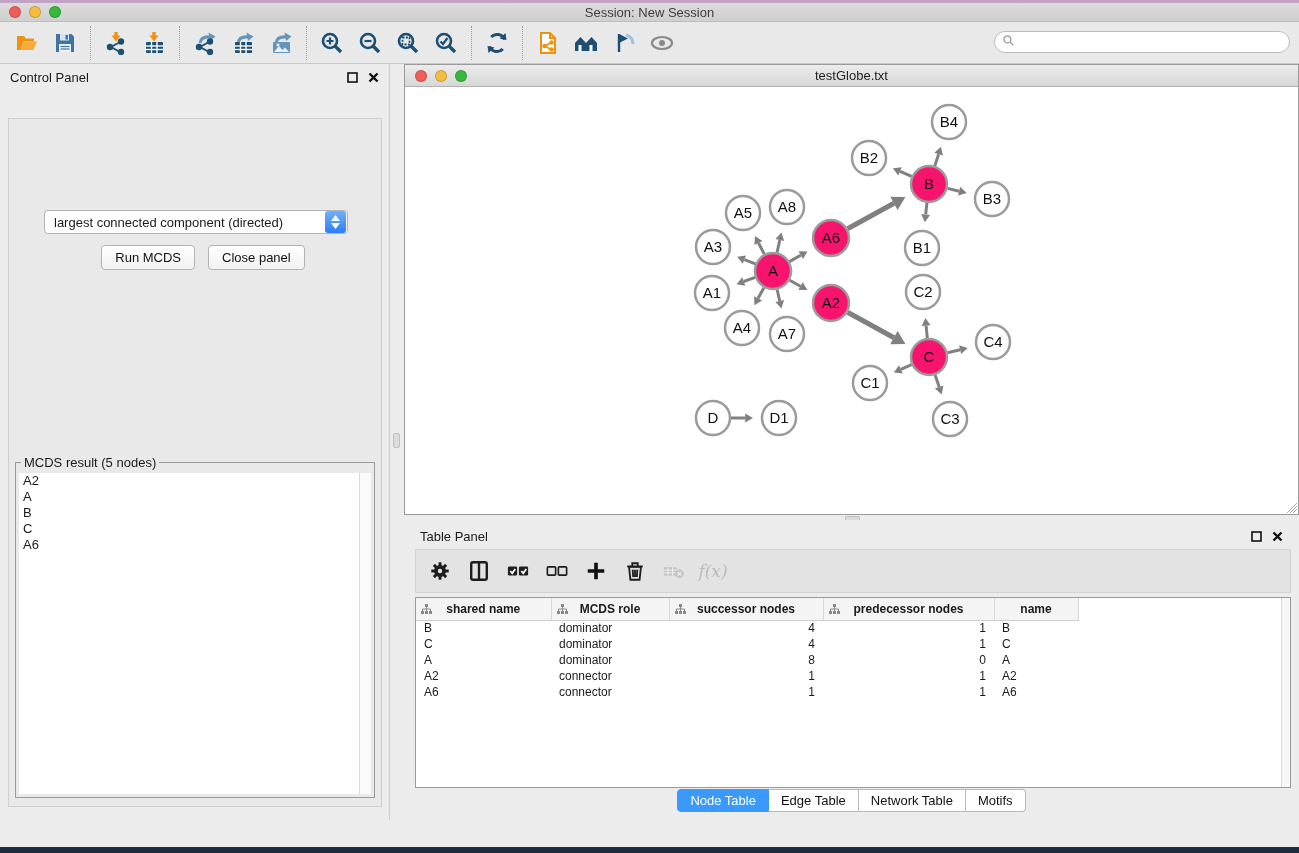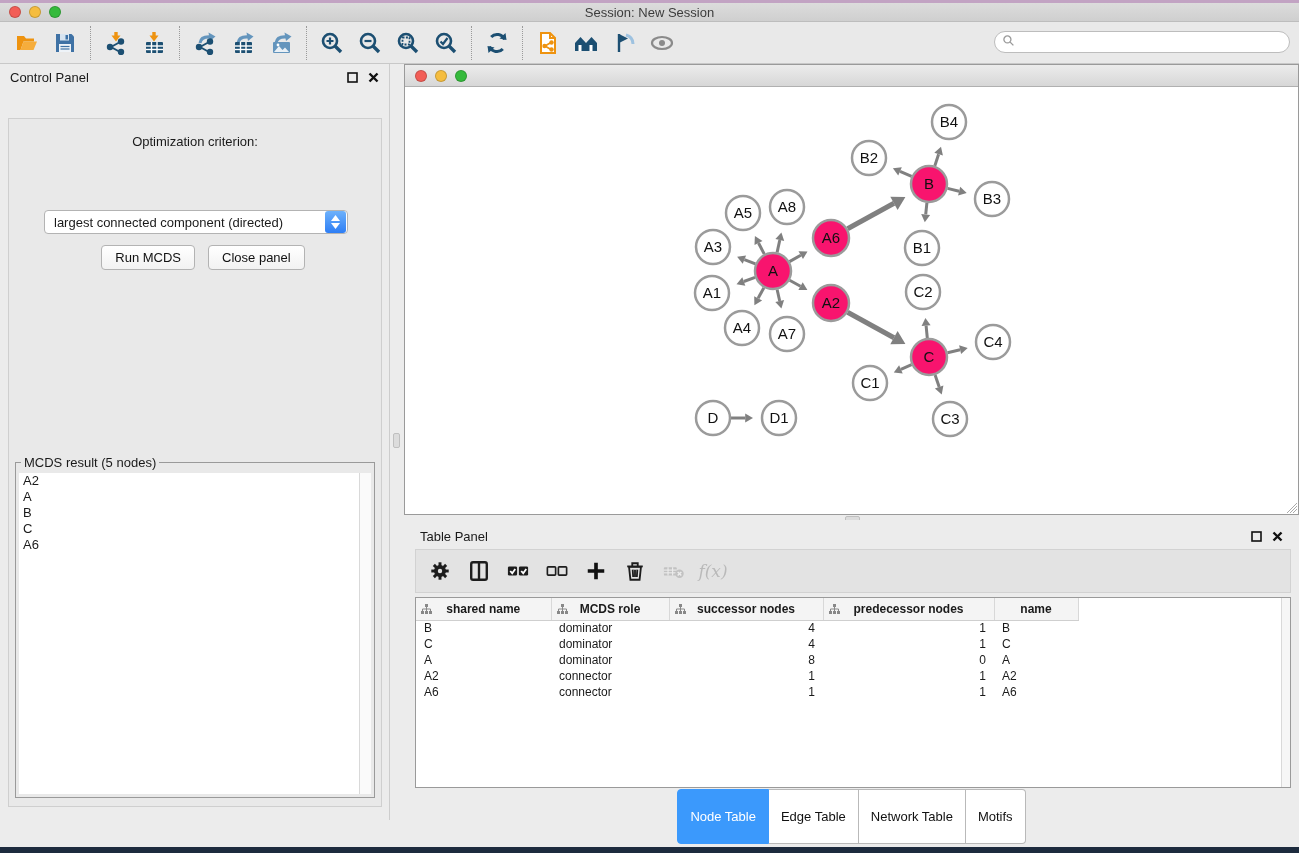--- a/index.html
+++ b/index.html
@@ -82,21 +82,21 @@
   .fx { font-family:"DejaVu Serif", serif; font-style:italic; font-size:17px; color:#777; }
   .table-wrap { position:absolute; left:11px; right:8px; top:77px; height:191px; background:#fff; border:1px solid #9a9a9a; overflow:hidden; }
   table.node-table { border-collapse:collapse; table-layout:fixed; font-size:12px; }
   table.node-table th { height:22px; background:#f4f4f4; border-right:1px solid #d8d8d8; border-bottom:1px solid #cfcfcf;
     font-weight:bold; font-size:12px; text-align:center; position:relative; }
   table.node-table th .attr-ic { position:absolute; left:5px; top:6px; }
   table.node-table td { height:16px; padding:0 8px; white-space:nowrap; }
   td.num { text-align:right; }
   .table-scroll-track { position:absolute; right:0; top:0; bottom:0; width:9px; background:#f6f6f6; border-left:1px solid #d9d9d9; }
   .tp-tabs { position:absolute; left:0; right:0; top:269px; display:flex; justify-content:center; }
-  .tp-tabs .seg .tab { padding:19px 12px; }
+  .tp-tabs .seg .tab { padding:3px 12px; }
 
   
   .statusbar { position:absolute; left:0; top:820px; width:100%; height:27px; background:#ededed; border-top:1px solid #c2c2c2; }
   .list-btn { position:absolute; left:13px; top:3px; width:26px; height:21px; background:linear-gradient(#fff,#f0f0f0);
     border:1px solid #b3b3b3; border-radius:3px; display:flex; align-items:center; justify-content:center; }
   .mem-btn { position:absolute; right:8px; top:3px; height:21px; background:linear-gradient(#fff,#f0f0f0);
     border:1px solid #b3b3b3; border-radius:3px; display:flex; align-items:center; gap:6px; padding:0 10px; font-size:12px; }
   .mem-dot { width:11px; height:11px; border-radius:50%; background:#1ca03a; }
   .bottom-strip { position:absolute; left:0; top:847px; width:100%; height:6px; background:#1d2b3e; }
 </style>
@@ -302,21 +302,20 @@
           </svg>
       </span>
       <span class="mini-ic">
         <svg width="11" height="11" viewBox="0 0 11 11">
             <path d="M1.5 1.5l8 8M9.5 1.5l-8 8" stroke="#111" stroke-width="2.4"></path>
           </svg>
       </span>
     </div>
 
     <div class="cp-content">
-      <div class="opt-label">Optimization criterion:</div>
       <div class="combo">
         <span class="val">largest connected component (directed)</span>
         <span class="step">
           <svg width="9" height="6" viewBox="0 0 9 6">
               <path d="M4.5 0L9 6H0z" fill="#fff"></path>
             </svg>
           <svg width="9" height="6" viewBox="0 0 9 6">
               <path d="M4.5 6L0 0h9z" fill="#fff"></path>
             </svg>
         </span>
@@ -341,20 +340,21 @@
 
   <div class="vgrip"></div>
 
   <div class="net-window">
     <div class="net-titlebar">
       <div class="lights">
         <span class="light red"></span>
         <span class="light yellow"></span>
         <span class="light green"></span>
       </div>
+      <div class="wtitle">testGlobe.txt</div>
     </div>
     <div class="net-canvas" id="net-canvas">
         <svg width="893" height="426" viewBox="0 0 893 426">
           <line x1="358.3" y1="166.1" x2="352.5" y2="155.0" stroke="#808080" stroke-width="3"></line>
           <path d="M348.9 148.1 L356.5 153.0 L348.5 157.1 Z" fill="#808080"></path>
           <line x1="371.1" y1="164.4" x2="373.8" y2="152.0" stroke="#808080" stroke-width="3"></line>
           <path d="M375.4 144.4 L378.2 153.0 L369.4 151.1 Z" fill="#808080"></path>
           <line x1="349.4" y1="175.9" x2="338.4" y2="171.6" stroke="#808080" stroke-width="3"></line>
           <path d="M331.1 168.7 L340.1 167.4 L336.7 175.7 Z" fill="#808080"></path>
           <line x1="349.1" y1="189.4" x2="337.8" y2="193.5" stroke="#808080" stroke-width="3"></line>

